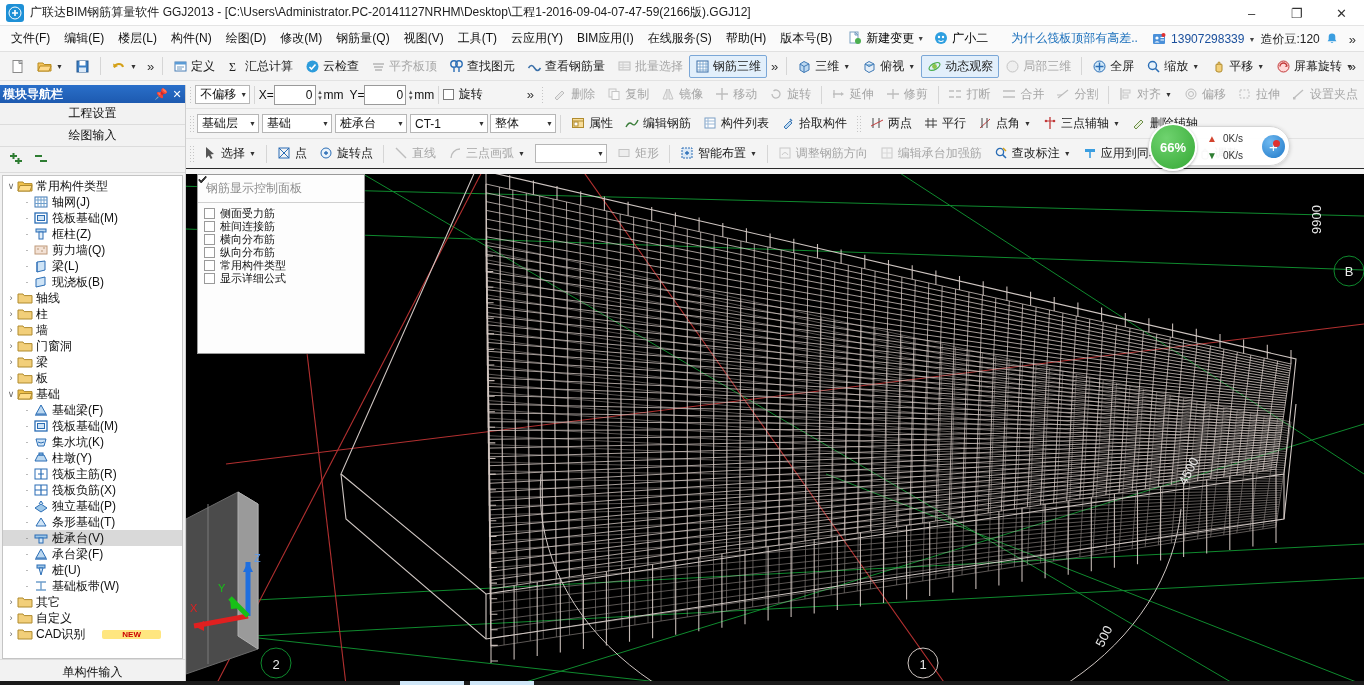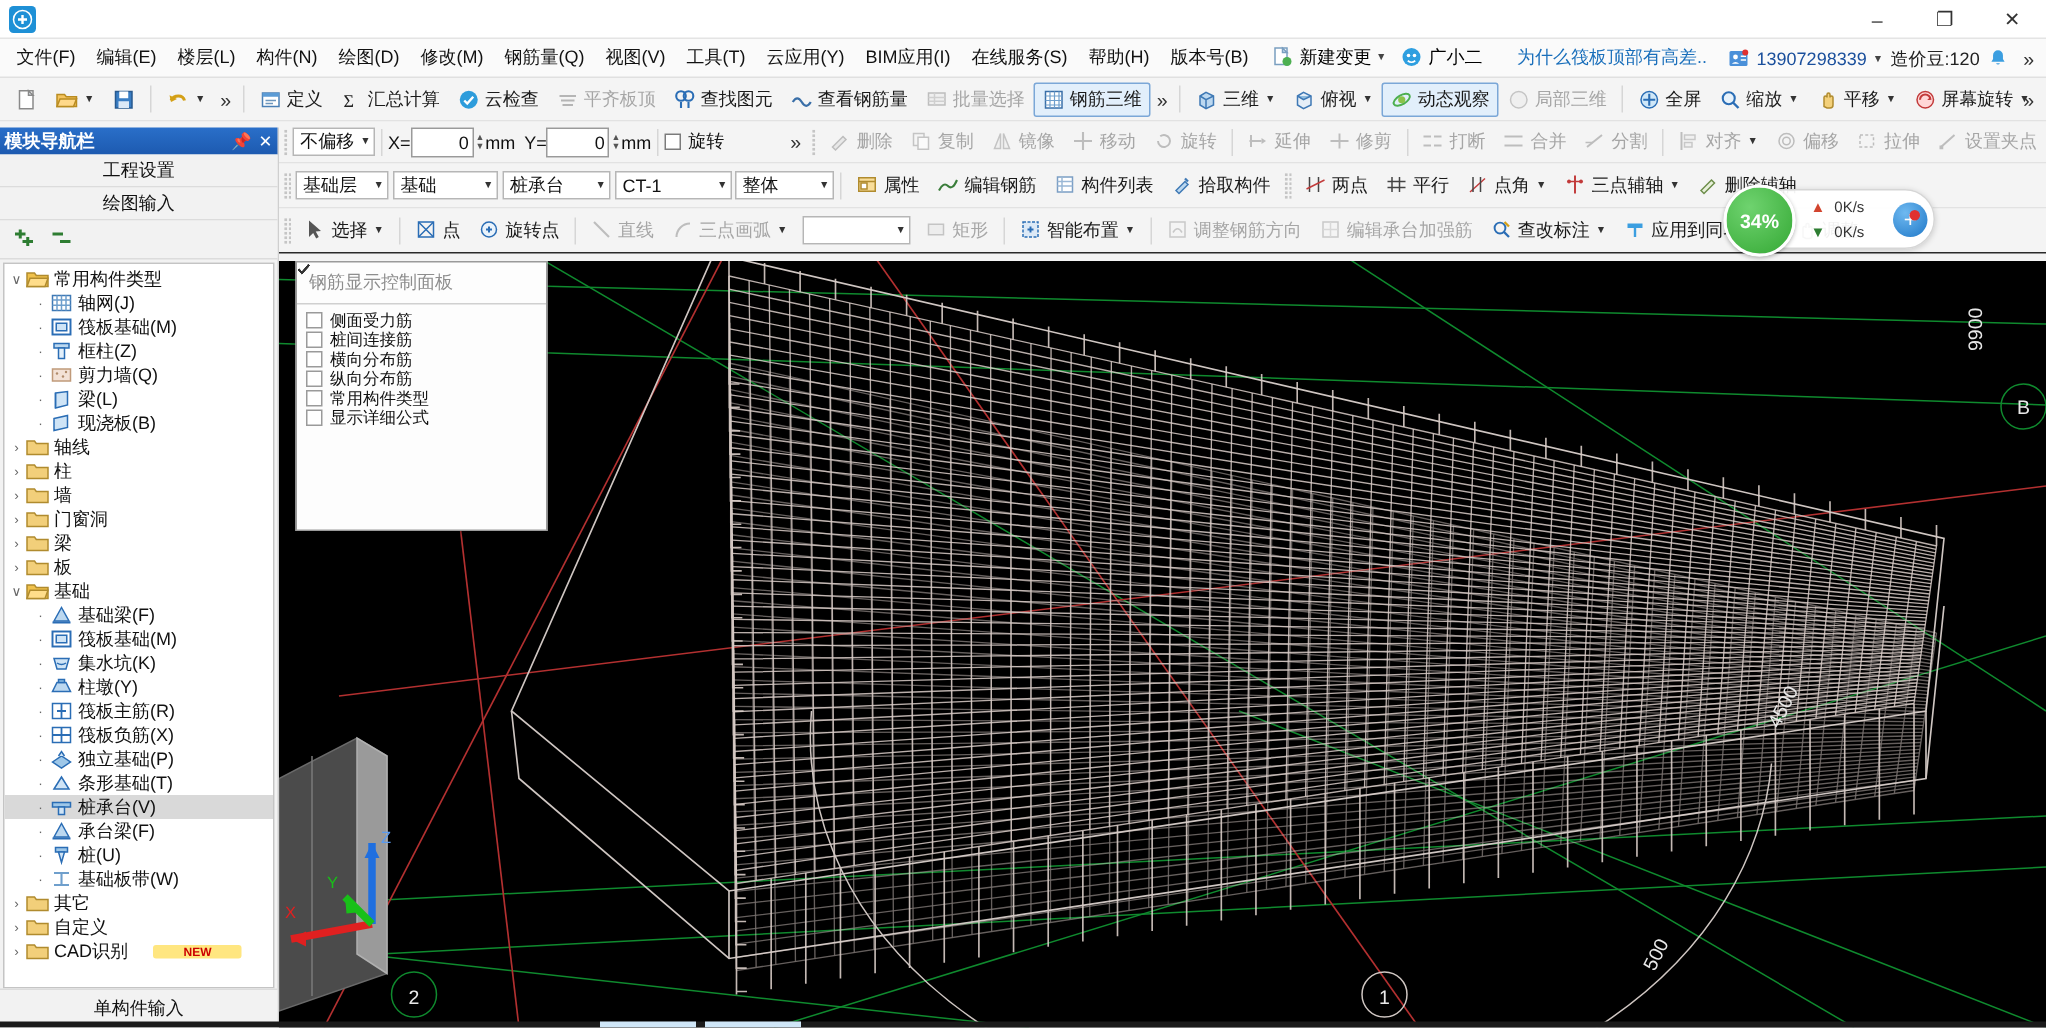--- a/index.html
+++ b/index.html
@@ -183,20 +183,21 @@
 
 <div id="app">
 
   <div class="titlebar">
     <div class="title-icon">
       <svg width="14" height="14" viewBox="0 0 14 14">
           <circle cx="7" cy="7" r="6" fill="#1e90d6" stroke="#fff" stroke-width="1"></circle>
           <path d="M4 7h6M7 4v6" stroke="#fff" stroke-width="1.6"></path>
         </svg>
     </div>
+    <div class="title-text">广联达BIM钢筋算量软件 GGJ2013 - [C:\Users\Administrator.PC-20141127NRHM\Desktop\工程1-2016-09-04-07-47-59(2166版).GGJ12]</div>
     <div class="win-btns">
       <div class="win-btn">–</div>
       <div class="win-btn">❐</div>
       <div class="win-btn close">✕</div>
     </div>
   </div>
 
   <div class="menubar">
     <div class="menu-item">文件(F)</div>
     <div class="menu-item">编辑(E)</div>
@@ -1257,21 +1258,21 @@
                 <path d="M1 4.6L3.3 7 8 1.6" stroke="#333" stroke-width="1.2" fill="none"></path>
               </svg>
             </span>
             <span>显示详细公式</span>
           </div>
         </div>
     </div>
   </div>
 
   <div class="netwidget">
-    <div class="net-circle">34%</div>
+    <div class="net-circle">66%</div>
     <div class="net-rates">
       <div>
           <span class="arr-up">▲</span>
           <span>0K/s</span>
         </div>
       <div>
           <span class="arr-dn">▼</span>
           <span>0K/s</span>
         </div>
     </div>

